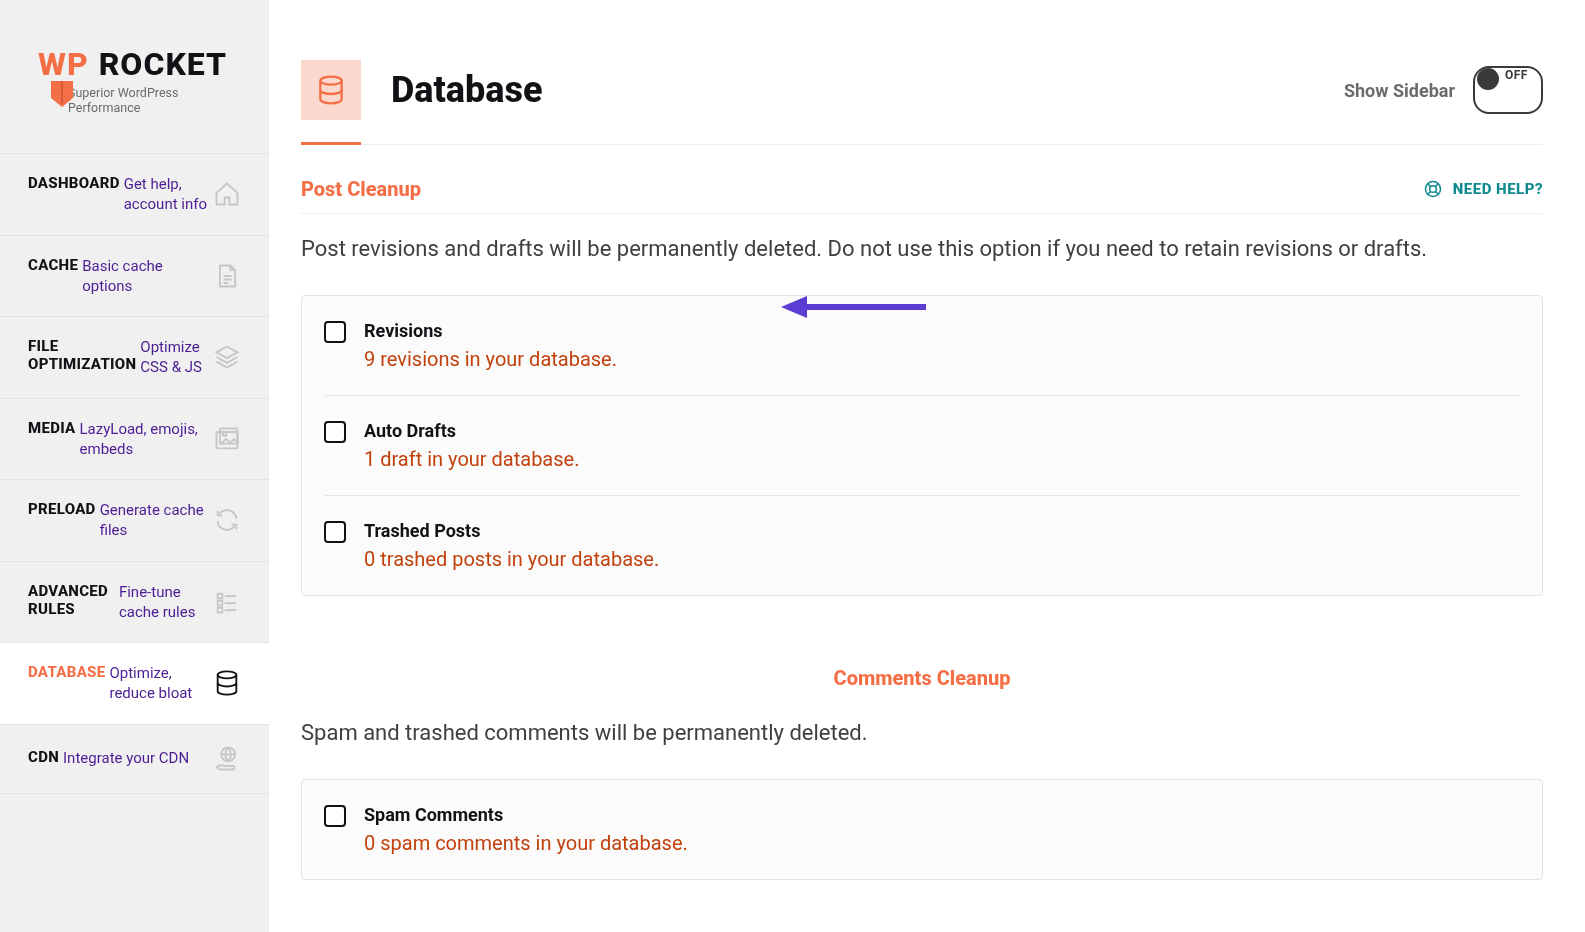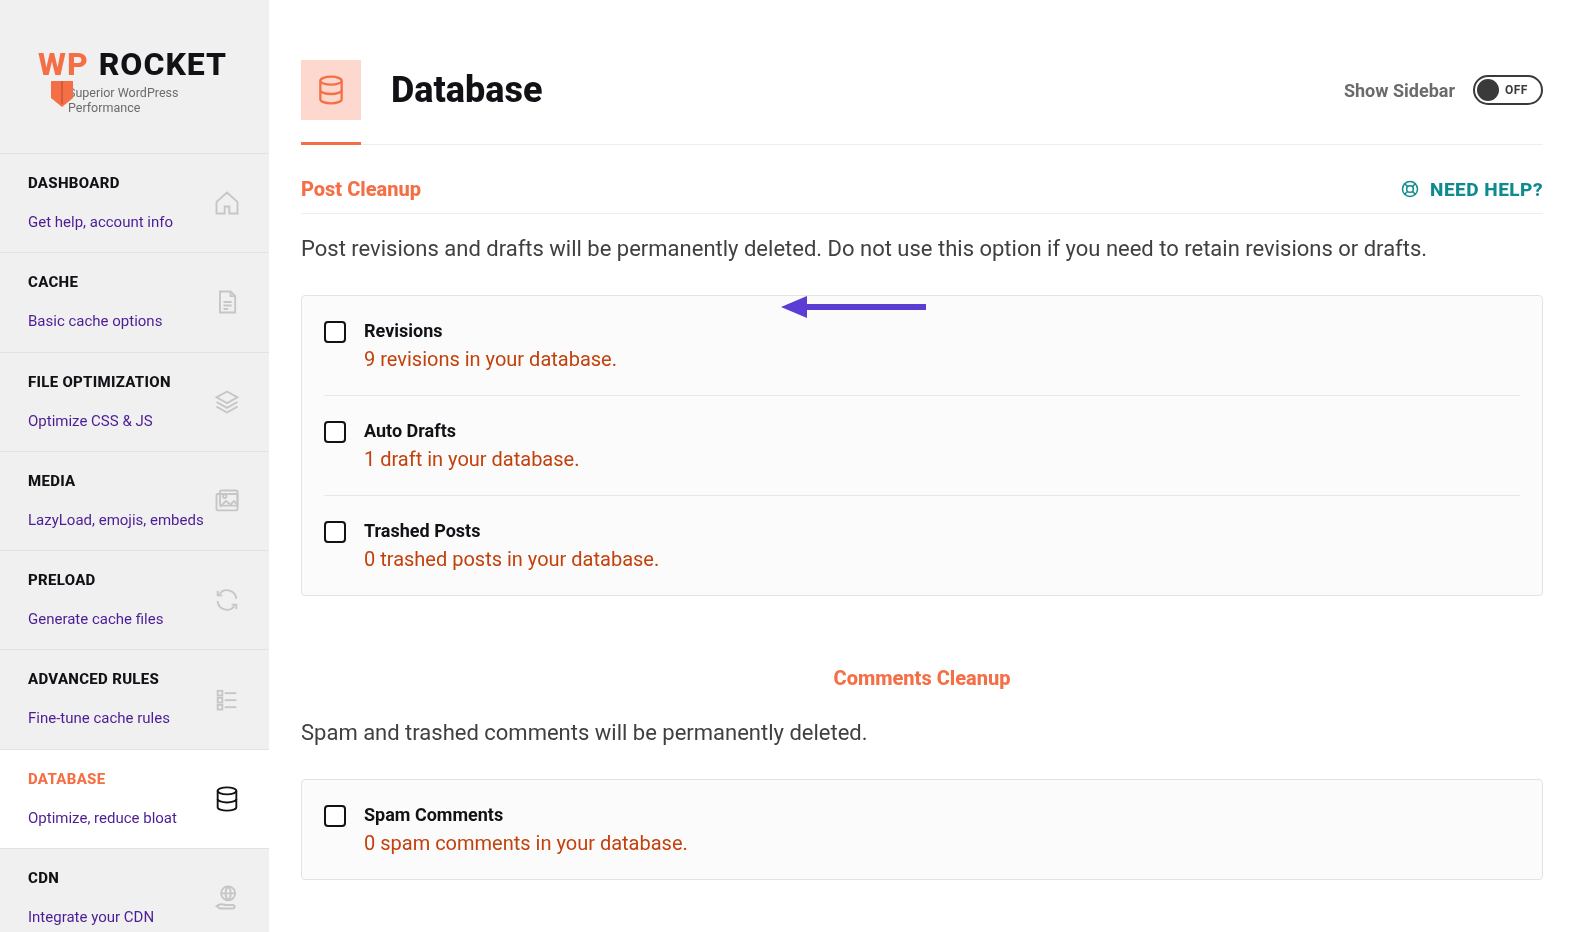--- a/index.html
+++ b/index.html
@@ -54,21 +54,21 @@
   justify-content: space-between;
   align-items: center;
   padding: 20px 28px 20px 28px;
   border-top: 1px solid #e3e3e3;
   cursor: pointer;
 }
 .nav-item:last-child { border-bottom: 1px solid #e3e3e3; }
 .nav-item.active {
   background: #ffffff;
 }
-.nav-text { display: flex; flex-direction: column; gap: 20px; }
+.nav-text { display: flex; flex-direction: row; gap: 4px; }
 .nav-title {
   font-size: 15px;
   font-weight: 800;
   color: #121116;
   letter-spacing: 0.3px;
 }
 .nav-item.active .nav-title { color: #f56f46; }
 .nav-sub {
   font-size: 15px;
   color: #4c1d95;
@@ -129,25 +129,25 @@
   align-items: center;
   gap: 18px;
 }
 .show-sidebar-label {
   font-size: 18px;
   font-weight: 700;
   color: #6b6b6b;
 }
 .toggle {
   width: 70px;
-  height: 30px;
+  height: 48px;
   border: 2px solid #3a3a3a;
   border-radius: 16px;
   display: flex;
-  align-items: center;
+  align-items: flex-start;
   padding: 0 7px 0 2px;
   gap: 6px;
   cursor: pointer;
   background: #fff;
 }
 .toggle-knob {
   width: 22px;
   height: 22px;
   background: #3a3a3a;
   border-radius: 50%;
@@ -171,21 +171,21 @@
 .section-title {
   font-size: 20px;
   font-weight: 800;
   color: #f56f46;
 }
 .need-help {
   display: flex;
   align-items: center;
   gap: 10px;
   color: #0f8a8f;
-  font-size: 19px;
+  font-size: 15px;
   font-weight: 800;
   letter-spacing: 0.5px;
   cursor: pointer;
   justify-content: flex-end;
 }
 .need-help-icon {
   width: 20px;
   height: 20px;
 }
 .section-desc {

